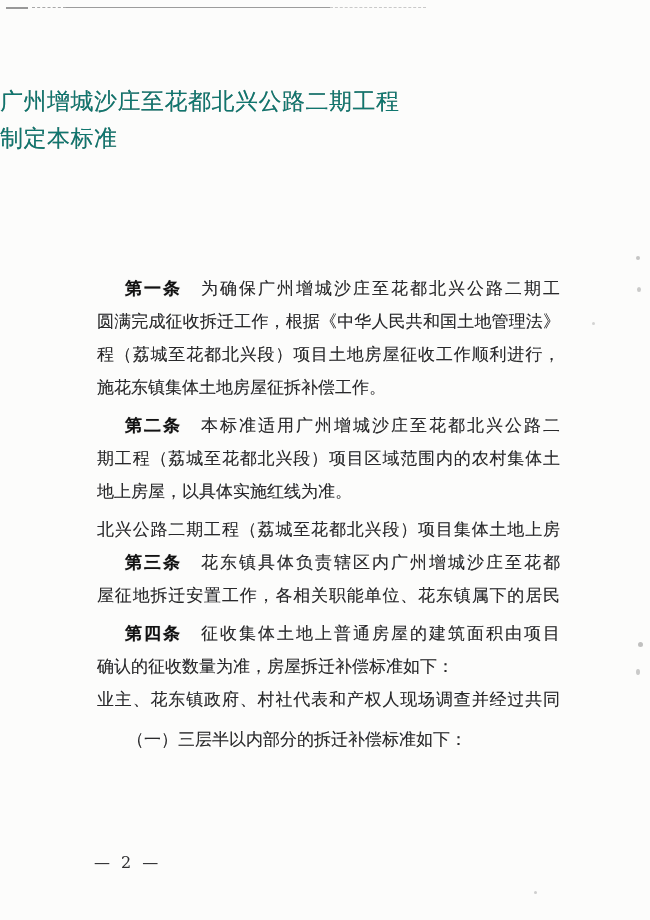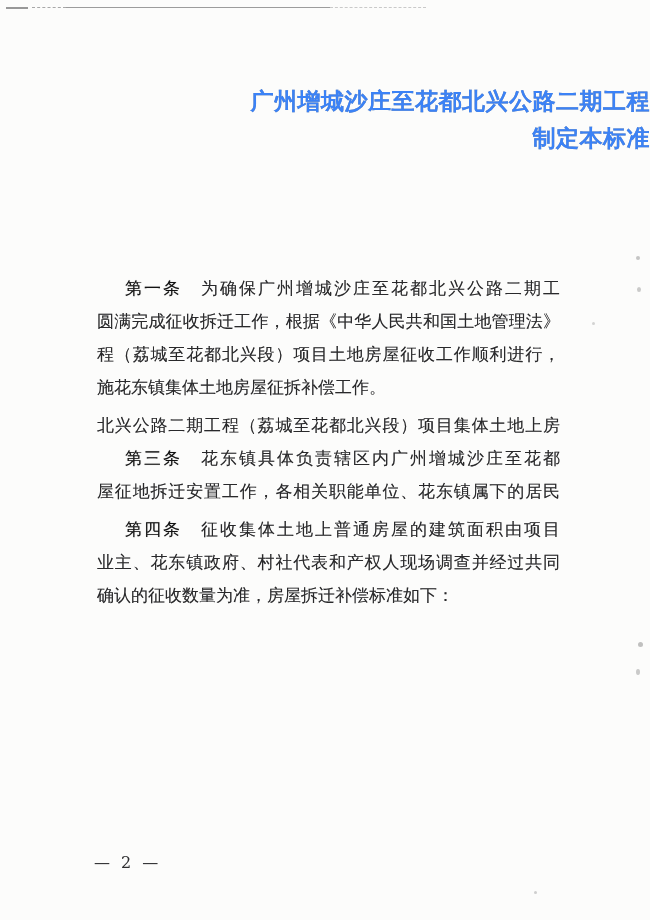--- a/index.html
+++ b/index.html
@@ -40,26 +40,26 @@
   .speck.s2 { left: 637px; top: 287px; width: 4px; height: 5px; opacity: .5; }
   .speck.s3 { left: 592px; top: 322px; width: 3px; height: 3px; opacity: .4; }
   .speck.s4 { left: 638px; top: 642px; width: 5px; height: 5px; opacity: .6; }
   .speck.s5 { left: 636px; top: 669px; width: 4px; height: 6px; opacity: .5; }
   .speck.s6 { left: 534px; top: 891px; width: 3px; height: 3px; opacity: .45; }
 
   
   .doc-title {
     position: absolute;
     top: 84px; left: 0; right: 0;
-    text-align: right;
+    text-align: left;
     font-size: 23px;
-    font-weight: bold;
+    font-weight: normal;
     letter-spacing: 0.5px;
     line-height: 36.5px;
-    color: #3b82f6;
+    color: #0f766e;
     text-shadow: 0 0 0.6px rgba(20,20,20,.45);
   }
 
   
   .doc-body {
     position: absolute;
     top: 272px; left: 97px;
     width: 463px;
     font-size: 17px;
     line-height: 33px;
@@ -72,21 +72,21 @@
   .line.full {
     white-space: normal;
     text-align: justify;
     text-align-last: justify;
     -moz-text-align-last: justify;
     overflow: hidden;
   }
   .line.indent { padding-left: 28px; }
   .line.subitem { padding-left: 30px; margin-top: 7px; }
   .art-label {
-    font-weight: normal;
+    font-weight: bold;
     color: #121212;
     text-shadow: 0 0 0.7px rgba(10,10,10,.5);
   }
 
   
   .page-num {
     position: absolute;
     left: 94px; top: 853px;
     font-size: 16px;
     letter-spacing: 3px;
@@ -117,26 +117,32 @@
     </div>
 
   <div class="doc-body">
       <div class="para">
         <div class="line full indent"><span class="art-label">第一条</span>　为确保广州增城沙庄至花都北兴公路二期工</div>
         <div class="line full">圆满完成征收拆迁工作，根据《中华人民共和国土地管理法》</div>
         <div class="line full">程（荔城至花都北兴段）项目土地房屋征收工作顺利进行，</div>
         <div class="line">施花东镇集体土地房屋征拆补偿工作。</div>
       </div>
       <div class="para">
+        <div class="line full indent"><span class="art-label">第二条</span>　本标准适用广州增城沙庄至花都北兴公路二</div>
+        <div class="line full">期工程（荔城至花都北兴段）项目区域范围内的农村集体土</div>
+        <div class="line">地上房屋，以具体实施红线为准。</div>
+      </div>
+      <div class="para">
         <div class="line full">北兴公路二期工程（荔城至花都北兴段）项目集体土地上房</div>
         <div class="line full indent"><span class="art-label">第三条</span>　花东镇具体负责辖区内广州增城沙庄至花都</div>
         <div class="line full">屋征地拆迁安置工作，各相关职能单位、花东镇属下的居民</div>
       </div>
       <div class="para">
         <div class="line full indent"><span class="art-label">第四条</span>　征收集体土地上普通房屋的建筑面积由项目</div>
+        <div class="line">确认的征收数量为准，房屋拆迁补偿标准如下：</div>
         <div class="line full">业主、花东镇政府、村社代表和产权人现场调查并经过共同</div>
-        <div class="line">确认的征收数量为准，房屋拆迁补偿标准如下：</div>
+        <div class="line subitem">（一）三层半以内部分的拆迁补偿标准如下：</div>
       </div>
     </div>
 
   <div class="page-num">— 2 —</div>
 
 </div>
 
 </body></html>

